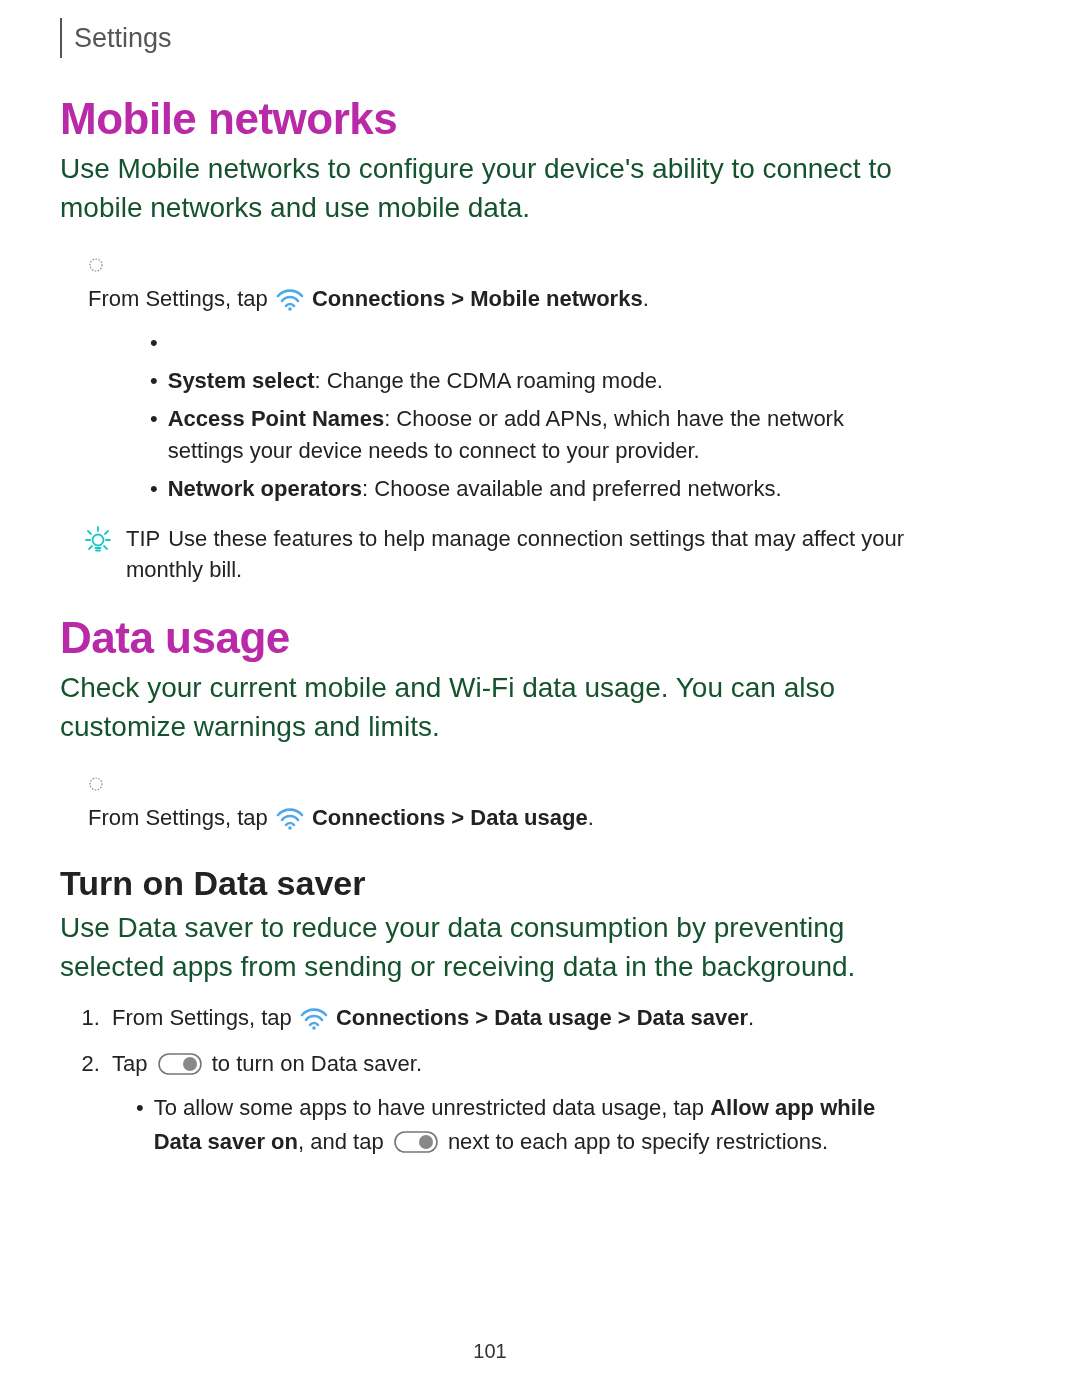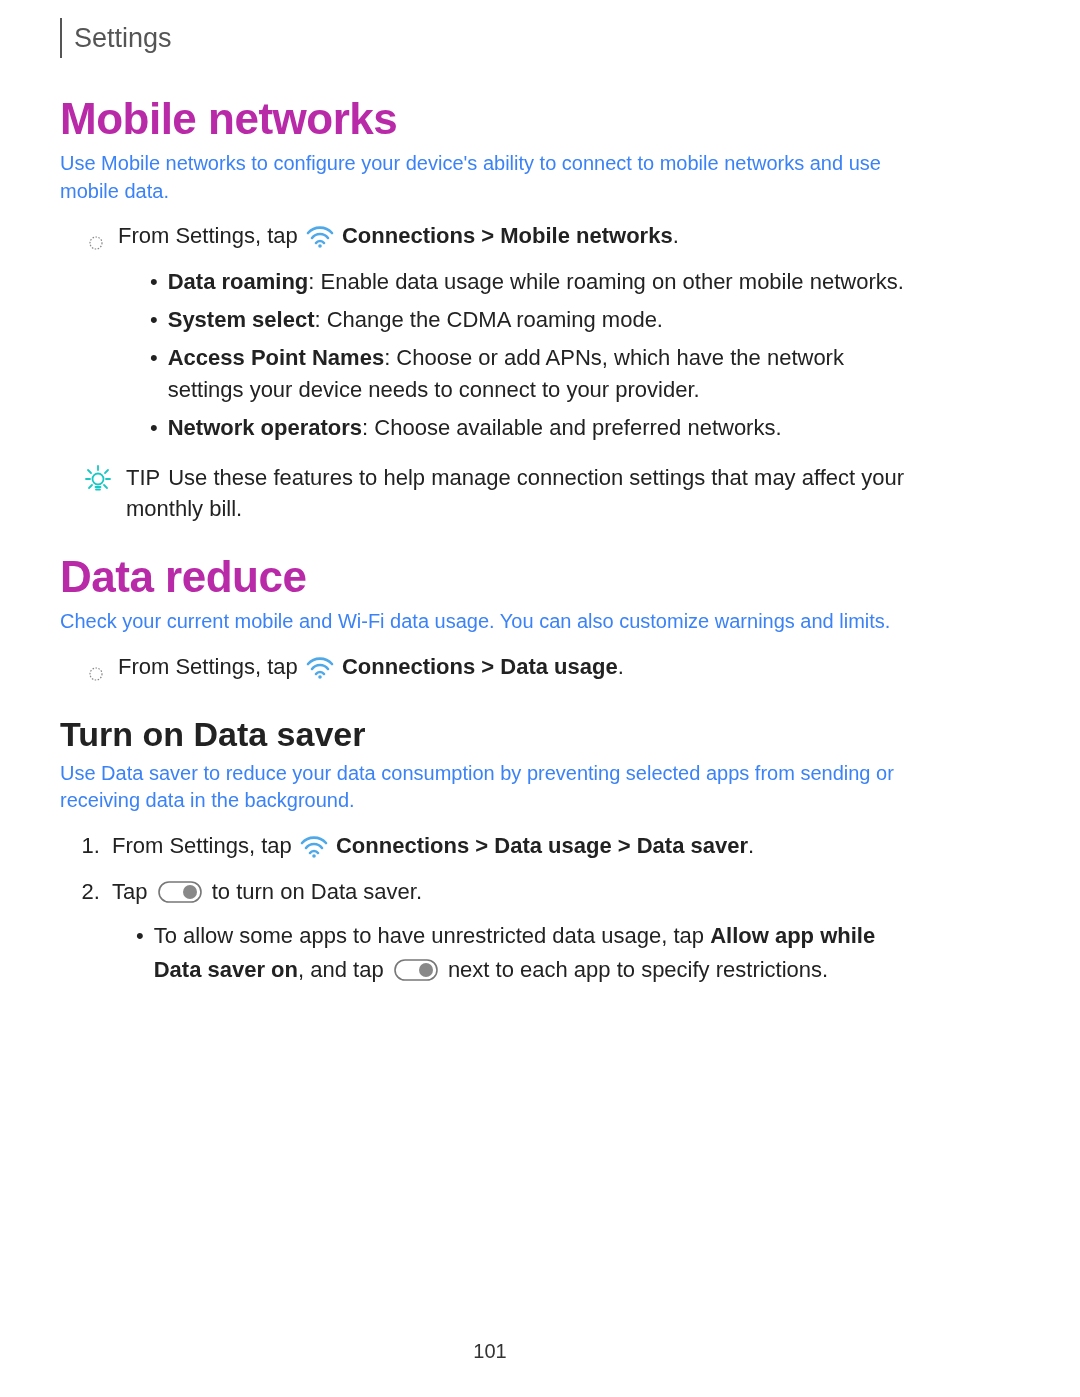--- a/index.html
+++ b/index.html
@@ -44,31 +44,32 @@
     letter-spacing: -0.5px;
   }
   h2.subsection {
     font-family: "Trebuchet MS", "Segoe UI", Arial, sans-serif;
     color: #222;
     font-size: 34px;
     font-weight: 700;
     margin: 24px 0 4px 0;
   }
   p.body {
-    font-size: 20px;
+    font-size: 28px;
     line-height: 1.38;
     margin: 6px 0 14px 0;
-    color: #3b82f6;
+    color: #14532d;
   }
   .step-row {
     display: flex;
     align-items: flex-start;
     font-size: 22px;
     line-height: 1.5;
     margin: 8px 0 6px 28px;
+    flex-direction: column;
   }
   .circle-bullet {
     flex: 0 0 auto;
     margin-right: 14px;
     margin-top: 8px;
   }
   .step-text {
     flex: 1 1 auto;
   }
   .wifi-icon {
@@ -165,21 +166,20 @@
           <circle cx="14" cy="21" r="1.8" fill="#4fa8e8"></circle>
         </svg>
       </span>
       <span class="bold">Connections &gt; Mobile networks</span><span>.</span>
     </span>
   </div>
 
   <div class="bullet-list">
     <div class="bullet-item">
       <span class="dot">•</span>
-      <span><span class="bold">Data roaming</span><span>: Enable data usage while roaming on other mobile networks.</span></span>
     </div>
     <div class="bullet-item">
       <span class="dot">•</span>
       <span><span class="bold">System select</span><span>: Change the CDMA roaming mode.</span></span>
     </div>
     <div class="bullet-item">
       <span class="dot">•</span>
       <span><span class="bold">Access Point Names</span><span>: Choose or add APNs, which have the network settings your device needs to connect to your provider.</span></span>
     </div>
     <div class="bullet-item">
@@ -203,21 +203,21 @@
           <line x1="11.5" y1="23" x2="16.5" y2="23"></line>
           <line x1="12" y1="25.5" x2="16" y2="25.5"></line>
         </g>
       </svg>
     </span>
     <span>
       <span class="tip-label">TIP</span><span>Use these features to help manage connection settings that may affect your monthly bill.</span>
     </span>
   </div>
 
-  <h1 class="section">Data reduce</h1>
+  <h1 class="section">Data usage</h1>
   <p class="body">Check your current mobile and Wi-Fi data usage. You can also customize warnings and limits.</p>
 
   <div class="step-row">
     <span class="circle-bullet">
       <svg width="16" height="16" viewBox="0 0 16 16">
         <circle cx="8" cy="8" r="6" fill="none" stroke="#888" stroke-width="1.2" stroke-dasharray="1.5,1.5"></circle>
       </svg>
     </span>
     <span class="step-text">
       <span>From Settings, tap </span>

